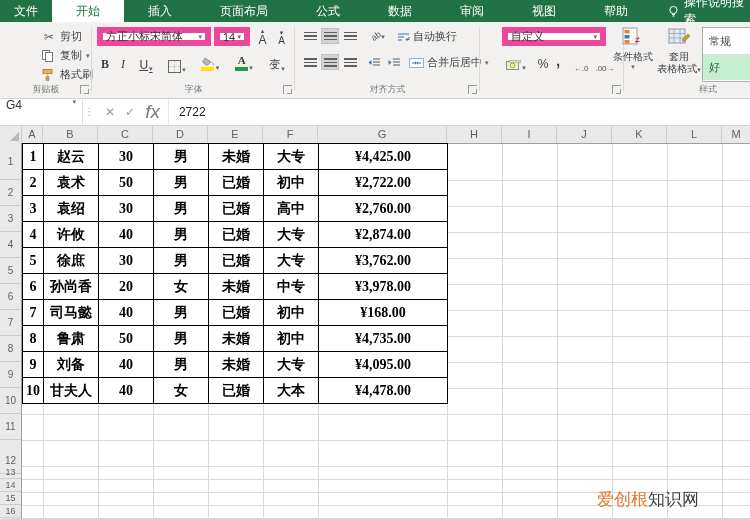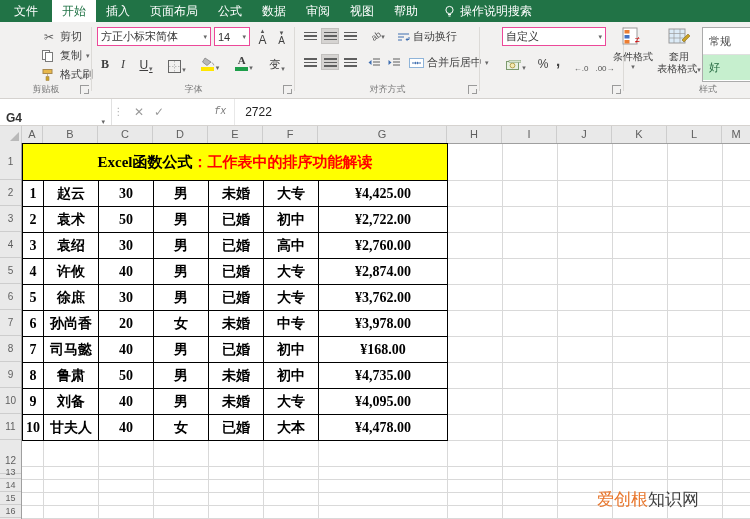--- a/index.html
+++ b/index.html
@@ -4,21 +4,21 @@
 <style>
   html,body{margin:0;padding:0;}
   body{
     width:750px;height:519px;position:relative;overflow:hidden;
     font-family:"Liberation Sans","DejaVu Sans",sans-serif;
     background:#fff;-webkit-font-smoothing:antialiased;
   }
   
   .tabbar{position:absolute;left:0;top:0;width:750px;height:22px;background:#217346;
     display:flex;align-items:stretch;color:#fff;font-size:12px;z-index:30;}
-  .tab{display:flex;align-items:center;padding:0 10px;cursor:default;white-space:nowrap;}
+  .tab{display:flex;align-items:center;padding:0 24px;cursor:default;white-space:nowrap;}
   .tab.file{padding:0 14px;}
   .tab.active{background:#fff;color:#217346;}
   .tellme{display:flex;align-items:center;gap:5px;margin-left:16px;font-size:12px;}
   .bulb{flex:0 0 auto;}
   
   .ribbon{position:absolute;left:0;top:22px;width:750px;height:76px;background:#f2f1f0;
     border-bottom:1px solid #d5d2cf;z-index:29;font-size:11px;color:#444;}
   .rgroup{position:absolute;top:0;height:76px;}
   .rgsep{position:absolute;top:5px;height:64px;width:1px;background:#dcdad7;}
   .glabel{position:absolute;bottom:2px;left:0;right:0;text-align:center;font-size:9px;color:#7a7a7a;}
@@ -27,21 +27,21 @@
   .dlauncher:after{content:"";position:absolute;right:0;bottom:0;width:4px;height:4px;
     border-right:1px solid #9a9a9a;border-bottom:1px solid #9a9a9a;}
   .dd{font-size:7px;color:#666;line-height:1;}
   
   .paste-btn{position:absolute;left:6px;top:4px;width:34px;height:62px;text-align:center;color:#8a8a8a;}
   .paste-label{font-size:11px;margin-top:3px;color:#9a9a9a;}
   .small-btns{position:absolute;left:42px;top:6px;display:flex;flex-direction:column;gap:2px;}
   .sbtn{display:flex;align-items:center;gap:4px;height:17px;font-size:11px;color:#444;white-space:nowrap;}
   .sicon{width:14px;text-align:center;color:#5c5c5c;font-size:12px;line-height:1;}
   
-  .combo{position:absolute;background:#fff;border:1px solid #ec4899;display:flex;align-items:center;
+  .combo{position:absolute;background:#fff;border:6px solid #ec4899;display:flex;align-items:center;
     font-size:11px;color:#333;padding:0 3px;box-sizing:border-box;height:19px;}
   .combo .dd{margin-left:auto;}
   .fbtn{position:absolute;display:flex;align-items:flex-end;justify-content:center;gap:1px;
     height:18px;font-size:12px;color:#3f3f3f;}
   .colorbar{display:block;height:4px;width:13px;margin-top:1px;}
   .stack{display:flex;flex-direction:column;align-items:center;line-height:1;}
   
   .lines-icon{width:13px;height:9px;background:
     linear-gradient(#5f5f5f 0 1.5px,transparent 1.5px 3.5px,
                     #5f5f5f 3.5px 5px,transparent 5px 7px,
@@ -52,26 +52,26 @@
   
   .mini{font-size:8px;color:#555;line-height:1;}
   
   .bigbtn{position:absolute;top:5px;width:46px;text-align:center;font-size:10px;color:#3f3f3f;line-height:1.25;}
   .gallery{position:absolute;left:94px;top:5px;width:56px;height:55px;border:1px solid #ababab;background:#fff;box-sizing:border-box;}
   .gcell{height:26px;display:flex;align-items:center;padding-left:6px;font-size:11px;box-sizing:border-box;}
   .gcell.good{background:#C6EFCE;color:#276B43;border-top:1px solid #e0e0e0;}
   
   .fbar{position:absolute;left:0;top:98px;width:750px;height:27px;background:#fff;
     border-bottom:1px solid #d5d2cf;z-index:28;display:flex;align-items:center;font-size:12px;color:#333;}
-  .namebox{width:112px;height:100%;display:flex;align-items:flex-end;padding:0 6px;box-sizing:border-box;
-    border-right:1px solid #e1e1e1;font-weight:bold;}
+  .namebox{width:83px;height:100%;display:flex;align-items:flex-start;padding:0 6px;box-sizing:border-box;
+    border-right:1px solid #e1e1e1;}
   .namebox .dd{margin-left:auto;}
   .fhandle{width:14px;text-align:center;color:#b0b0b0;font-size:10px;letter-spacing:1px;}
   .fxbtns{display:flex;align-items:center;gap:10px;padding:0 8px;color:#9a9a9a;border-right:1px solid #e8e8e8;height:100%;}
-  .fx{font-family:Liberation Mono, monospace;font-style:italic;color:#7a7a7a;font-size:10px;margin-left:40px;}
+  .fx{font-family:Liberation Sans, sans-serif;font-style:italic;color:#7a7a7a;font-size:19px;}
   .fval{padding-left:10px;color:#222;}
   
   .colheads{position:absolute;left:0;top:125px;width:750px;height:18px;background:#e9e9e9;
     border-bottom:1px solid #9f9f9f;z-index:5;}
   .colhead{position:absolute;top:0;height:18px;line-height:18px;text-align:center;font-size:11px;
     color:#5f5f5f;border-right:1px solid #cdcdcd;box-sizing:border-box;}
   .cornercell{position:absolute;left:0;top:0;width:22px;height:18px;border-right:1px solid #cdcdcd;box-sizing:border-box;}
   .cornercell:after{content:"";position:absolute;right:2px;bottom:2px;
     border-left:9px solid transparent;border-bottom:9px solid #b9b9b9;}
   .rowgutter{position:absolute;left:0;top:143px;width:22px;height:376px;background:#e9e9e9;
@@ -430,25 +430,20 @@
   <colgroup>
     <col style="width:21px">
       <col style="width:55px">
       <col style="width:55px">
       <col style="width:55px">
     <col style="width:55px">
       <col style="width:55px">
       <col style="width:129px">
   </colgroup>
   <tbody>
-  <tr class="t-title">
-    <td colspan="7">
-      <span class="tt-black">Excel函数公式</span><span class="tt-red">：工作表中的排序功能解读</span>
-    </td>
-  </tr>
   <tr class="t-row">
     <td>1</td>
     <td>赵云</td>
     <td>30</td>
     <td>男</td>
     <td>未婚</td>
     <td>大专</td>
     <td class="c-red">¥4,425.00</td>
   </tr>
   <tr class="t-row">

